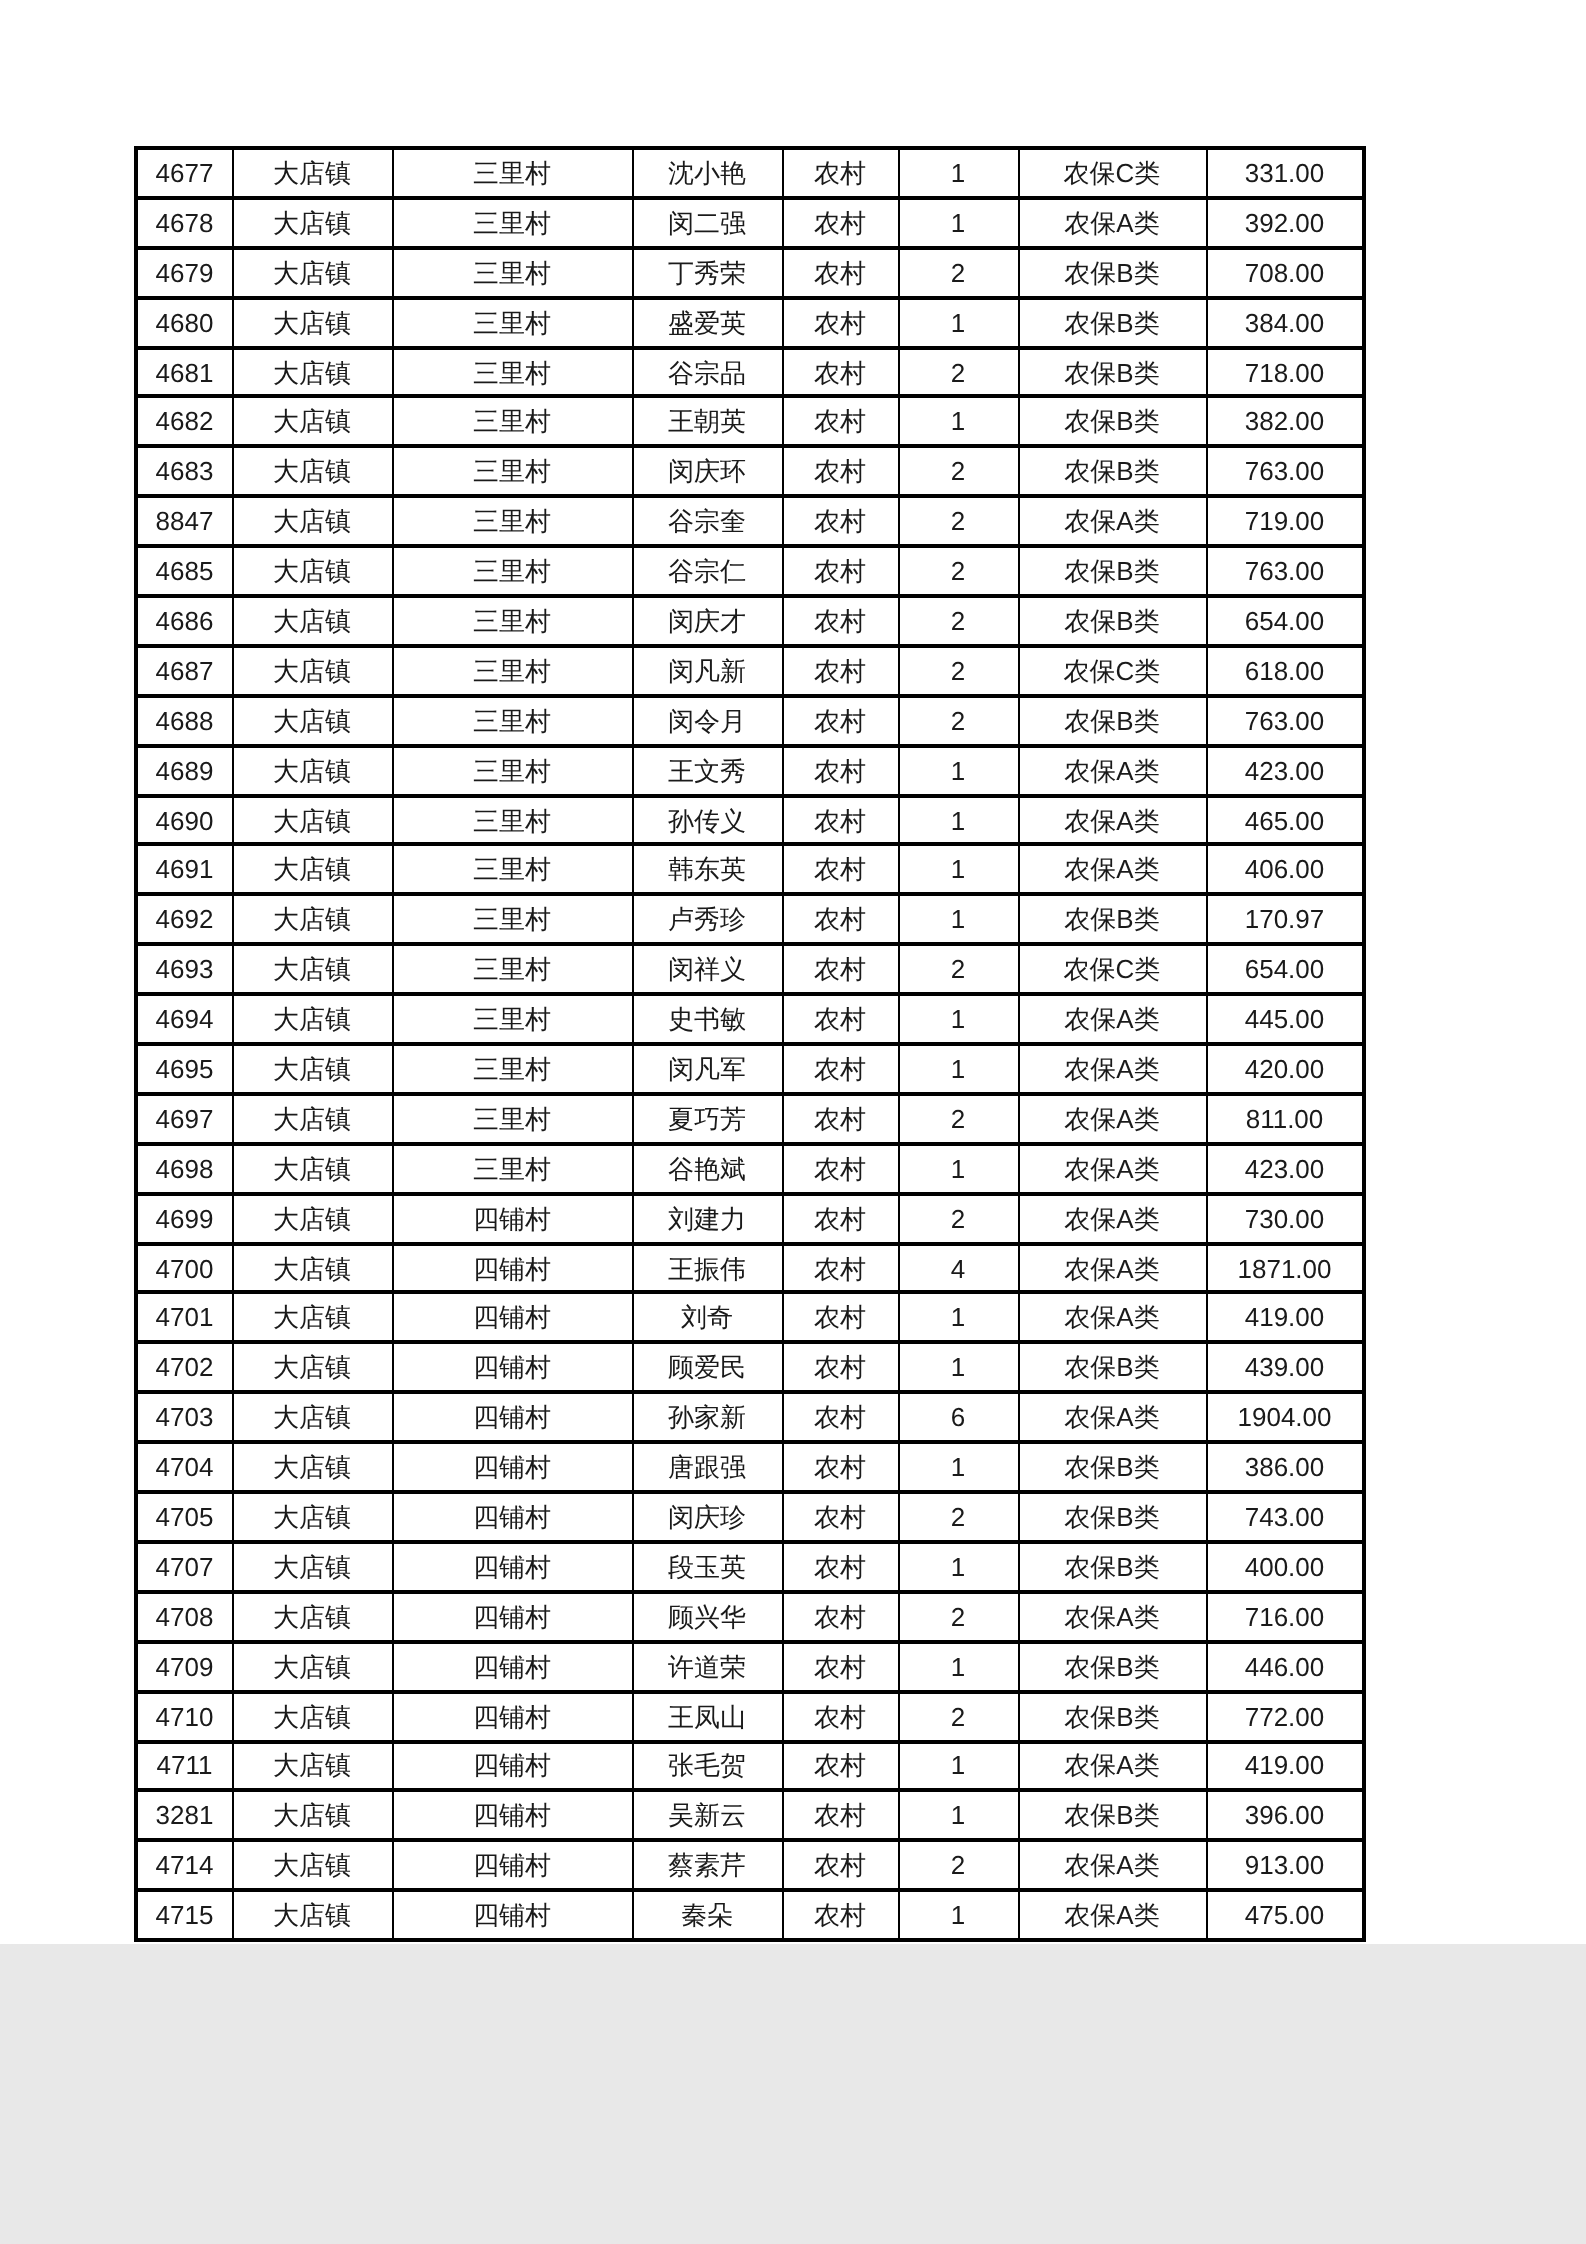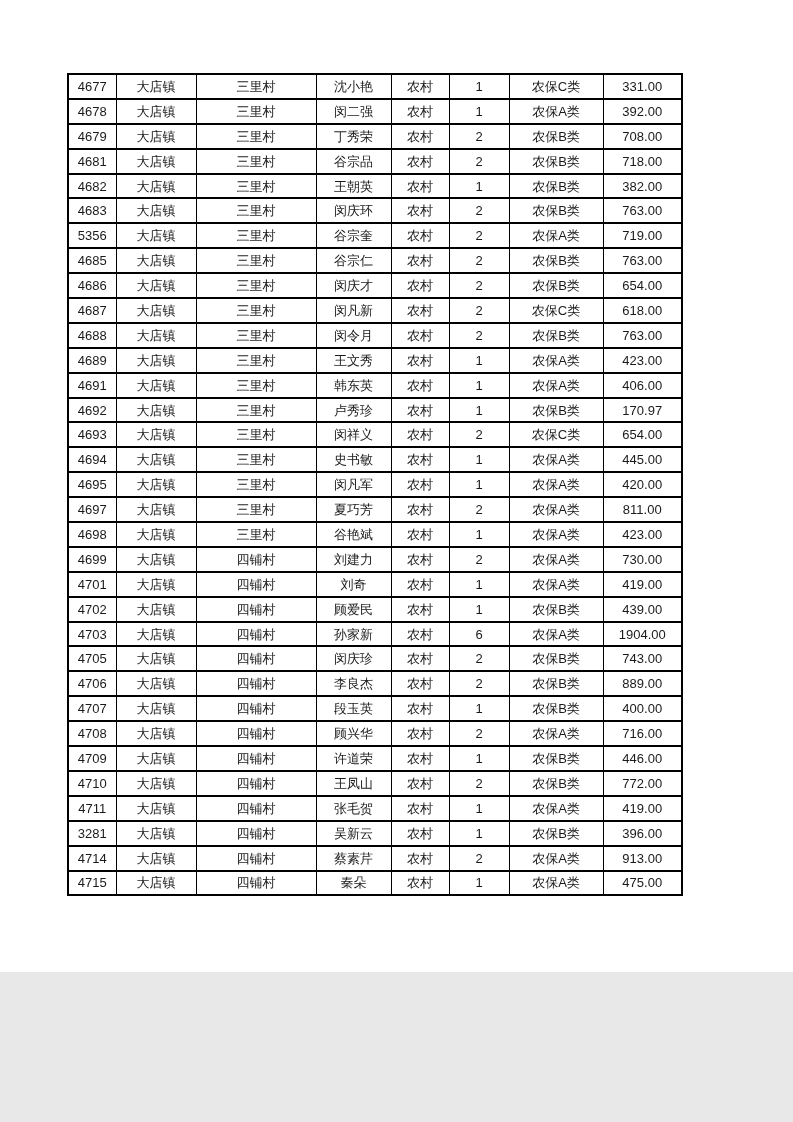--- a/index.html
+++ b/index.html
@@ -88,20 +88,30 @@
           <td>4679</td>
           <td>大店镇</td>
           <td>三里村</td>
           <td>丁秀荣</td>
           <td>农村</td>
           <td>2</td>
           <td>农保B类</td>
           <td>708.00</td>
         </tr>
         <tr>
+          <td>4680</td>
+          <td>大店镇</td>
+          <td>三里村</td>
+          <td>盛爱英</td>
+          <td>农村</td>
+          <td>1</td>
+          <td>农保B类</td>
+          <td>384.00</td>
+        </tr>
+        <tr>
           <td>4681</td>
           <td>大店镇</td>
           <td>三里村</td>
           <td>谷宗品</td>
           <td>农村</td>
           <td>2</td>
           <td>农保B类</td>
           <td>718.00</td>
         </tr>
         <tr>
@@ -118,21 +128,21 @@
           <td>4683</td>
           <td>大店镇</td>
           <td>三里村</td>
           <td>闵庆环</td>
           <td>农村</td>
           <td>2</td>
           <td>农保B类</td>
           <td>763.00</td>
         </tr>
         <tr>
-          <td>5356</td>
+          <td>8847</td>
           <td>大店镇</td>
           <td>三里村</td>
           <td>谷宗奎</td>
           <td>农村</td>
           <td>2</td>
           <td>农保A类</td>
           <td>719.00</td>
         </tr>
         <tr>
           <td>4685</td>
@@ -178,20 +188,30 @@
           <td>4689</td>
           <td>大店镇</td>
           <td>三里村</td>
           <td>王文秀</td>
           <td>农村</td>
           <td>1</td>
           <td>农保A类</td>
           <td>423.00</td>
         </tr>
         <tr>
+          <td>4690</td>
+          <td>大店镇</td>
+          <td>三里村</td>
+          <td>孙传义</td>
+          <td>农村</td>
+          <td>1</td>
+          <td>农保A类</td>
+          <td>465.00</td>
+        </tr>
+        <tr>
           <td>4691</td>
           <td>大店镇</td>
           <td>三里村</td>
           <td>韩东英</td>
           <td>农村</td>
           <td>1</td>
           <td>农保A类</td>
           <td>406.00</td>
         </tr>
         <tr>
@@ -258,20 +278,30 @@
           <td>4699</td>
           <td>大店镇</td>
           <td>四铺村</td>
           <td>刘建力</td>
           <td>农村</td>
           <td>2</td>
           <td>农保A类</td>
           <td>730.00</td>
         </tr>
         <tr>
+          <td>4700</td>
+          <td>大店镇</td>
+          <td>四铺村</td>
+          <td>王振伟</td>
+          <td>农村</td>
+          <td>4</td>
+          <td>农保A类</td>
+          <td>1871.00</td>
+        </tr>
+        <tr>
           <td>4701</td>
           <td>大店镇</td>
           <td>四铺村</td>
           <td>刘奇</td>
           <td>农村</td>
           <td>1</td>
           <td>农保A类</td>
           <td>419.00</td>
         </tr>
         <tr>
@@ -288,38 +318,38 @@
           <td>4703</td>
           <td>大店镇</td>
           <td>四铺村</td>
           <td>孙家新</td>
           <td>农村</td>
           <td>6</td>
           <td>农保A类</td>
           <td>1904.00</td>
         </tr>
         <tr>
+          <td>4704</td>
+          <td>大店镇</td>
+          <td>四铺村</td>
+          <td>唐跟强</td>
+          <td>农村</td>
+          <td>1</td>
+          <td>农保B类</td>
+          <td>386.00</td>
+        </tr>
+        <tr>
           <td>4705</td>
           <td>大店镇</td>
           <td>四铺村</td>
           <td>闵庆珍</td>
           <td>农村</td>
           <td>2</td>
           <td>农保B类</td>
           <td>743.00</td>
-        </tr>
-        <tr>
-          <td>4706</td>
-          <td>大店镇</td>
-          <td>四铺村</td>
-          <td>李良杰</td>
-          <td>农村</td>
-          <td>2</td>
-          <td>农保B类</td>
-          <td>889.00</td>
         </tr>
         <tr>
           <td>4707</td>
           <td>大店镇</td>
           <td>四铺村</td>
           <td>段玉英</td>
           <td>农村</td>
           <td>1</td>
           <td>农保B类</td>
           <td>400.00</td>

